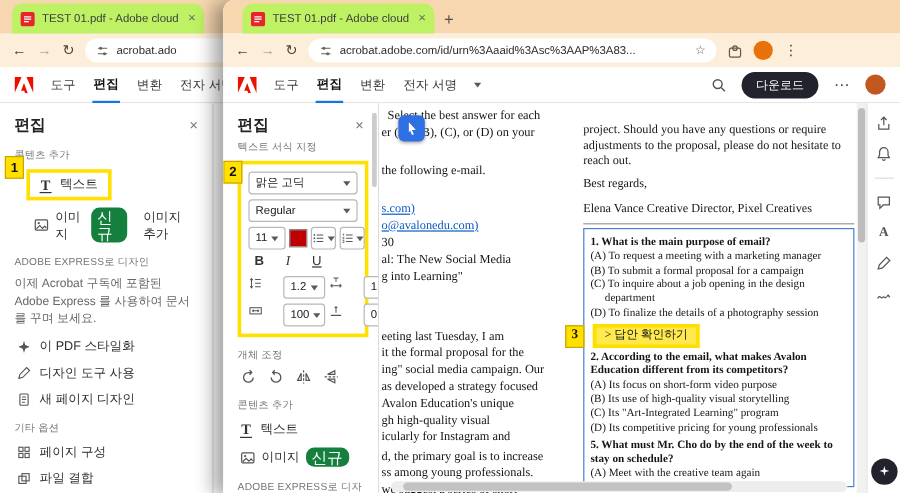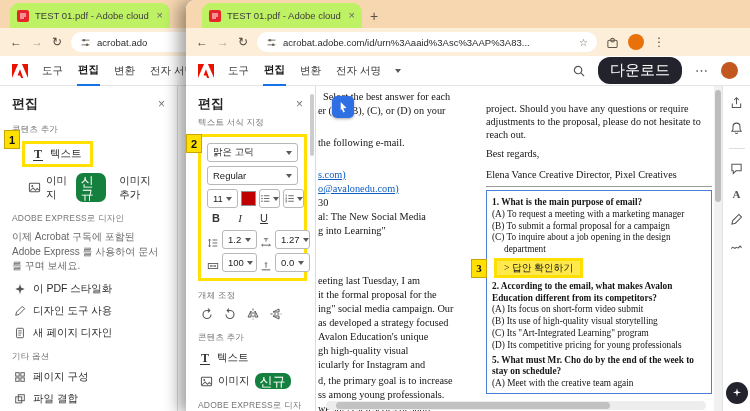--- a/index.html
+++ b/index.html
@@ -30,21 +30,21 @@
   .star{font-size:10px;color:#6b6355}
   .avatarC{width:16px;height:16px;border-radius:50%;background:#e8710a;flex:none}
   .kebab{font-size:12px;color:#4a4438}
 
   
   .abar{height:30px;background:#fff;border-bottom:1px solid #e4e4e4;display:flex;align-items:center;gap:13px;padding:0 12px}
   .anav{font-size:10.5px;color:#3a3a3a;padding:7px 1px;white-space:nowrap}
   .anav.active{color:#111;font-weight:bold;border-bottom:2px solid #1473e6}
   .chev{width:0;height:0;border-left:3px solid transparent;border-right:3px solid transparent;border-top:4px solid #5a5a5a;flex:none}
   .sp{flex:1}
-  .dlbtn{background:#23232e;color:#fff;font-size:15px;border-radius:12px;padding:4px 12px;white-space:nowrap}
+  .dlbtn{background:#23232e;color:#fff;font-size:10px;border-radius:12px;padding:4px 12px;white-space:nowrap}
   .morebtn{font-size:13px;color:#444}
   .avatarA{width:17px;height:17px;border-radius:50%;background:#c2571f;flex:none}
 
   
   .panel{position:absolute;left:0;top:86px;bottom:0;background:#fff;border-right:1px solid #ddd;overflow:hidden}
   .win.back .panel{width:178px}
   .win.front .panel{width:130px}
   .phead{display:flex;align-items:center;justify-content:space-between;padding:9px 12px 4px}
   .ptitle{font-size:13px;font-weight:bold;color:#222}
   .pclose{font-size:12px;color:#777}
@@ -66,21 +66,21 @@
   .sel{height:19px;background:#fff;border:1px solid #b8b8b8;border-radius:3px;display:flex;align-items:center;justify-content:space-between;gap:3px;padding:0 5px;font-size:9.5px;color:#222}
   .sel.w{width:96px}
   .sel.n{width:35px}
   .swatch{width:15px;height:15px;background:#c00000;border:1px solid #8f8f8f;flex:none}
   .tb{width:26px;height:19px;border:1px solid #b8b8b8;border-radius:3px;display:flex;align-items:center;justify-content:center;gap:2px}
   .biu{display:flex;gap:10px;margin:2px 0 6px 2px}
   .biu span{font-size:11px;color:#333;width:14px;text-align:center}
   .b-b{font-weight:bold}
   .b-i{font-style:italic;font-family:"Liberation Serif",serif}
   .b-u{text-decoration:underline}
-  .grp{display:flex;align-items:flex-end;gap:3px}
+  .grp{display:flex;align-items:flex-start;gap:17px}
   .objrow{display:flex;gap:9px;padding:2px 14px 4px;color:#8a8a8a}
   .pscroll{position:absolute;right:1px;top:8px;width:4px;height:62px;background:#cccccc;border-radius:2px;z-index:5}
 
   
   .fdoc{position:absolute;left:130px;top:86px;width:398px;bottom:0;background:#fff;overflow:hidden;font-family:"Liberation Serif",serif;color:#151515}
   .leftcol{position:absolute;left:2px;top:4px;width:168px;font-size:10.3px;line-height:14px;white-space:nowrap}
   .pad4{padding-left:5px}
   .mt18{margin-top:18px}
   .mt36{margin-top:36px}
   .mt2{margin-top:2px}
@@ -572,28 +572,29 @@
         <div class="sig">
           <span class="bold">Elena Vance</span><span> Creative Director, Pixel Creatives</span>
         </div>
         <div class="docrule"></div>
 
         <div class="qbox">
           <div class="q">1. What is the main purpose of email?</div>
           <div class="opt">(A) To request a meeting with a marketing manager</div>
           <div class="opt">(B) To submit a formal proposal for a campaign</div>
           <div class="opt">(C) To inquire about a job opening in the design department</div>
+          <div class="opt">(D) To finalize the details of a photography session</div>
 
           <div class="callout">
             <span class="numlab lab3">3</span>
             <span>&gt; 답안 확인하기</span>
           </div>
 
           <div class="q">2. According to the email, what makes Avalon Education different from its competitors?</div>
-          <div class="opt">(A) Its focus on short-form video submit</div>
+          <div class="opt">(A) Its focus on short-form video purpose</div>
           <div class="opt">(B) Its use of high-quality visual storytelling</div>
           <div class="opt">(C) Its "Art-Integrated Learning" program</div>
           <div class="opt">(D) Its competitive pricing for young professionals</div>
           <div class="q">5. What must Mr. Cho do by the end of the week to stay on schedule?</div>
           <div class="opt">(A) Meet with the creative team again</div>
         </div>
       </div>
     </div>
 
     <div class="vscroll">

